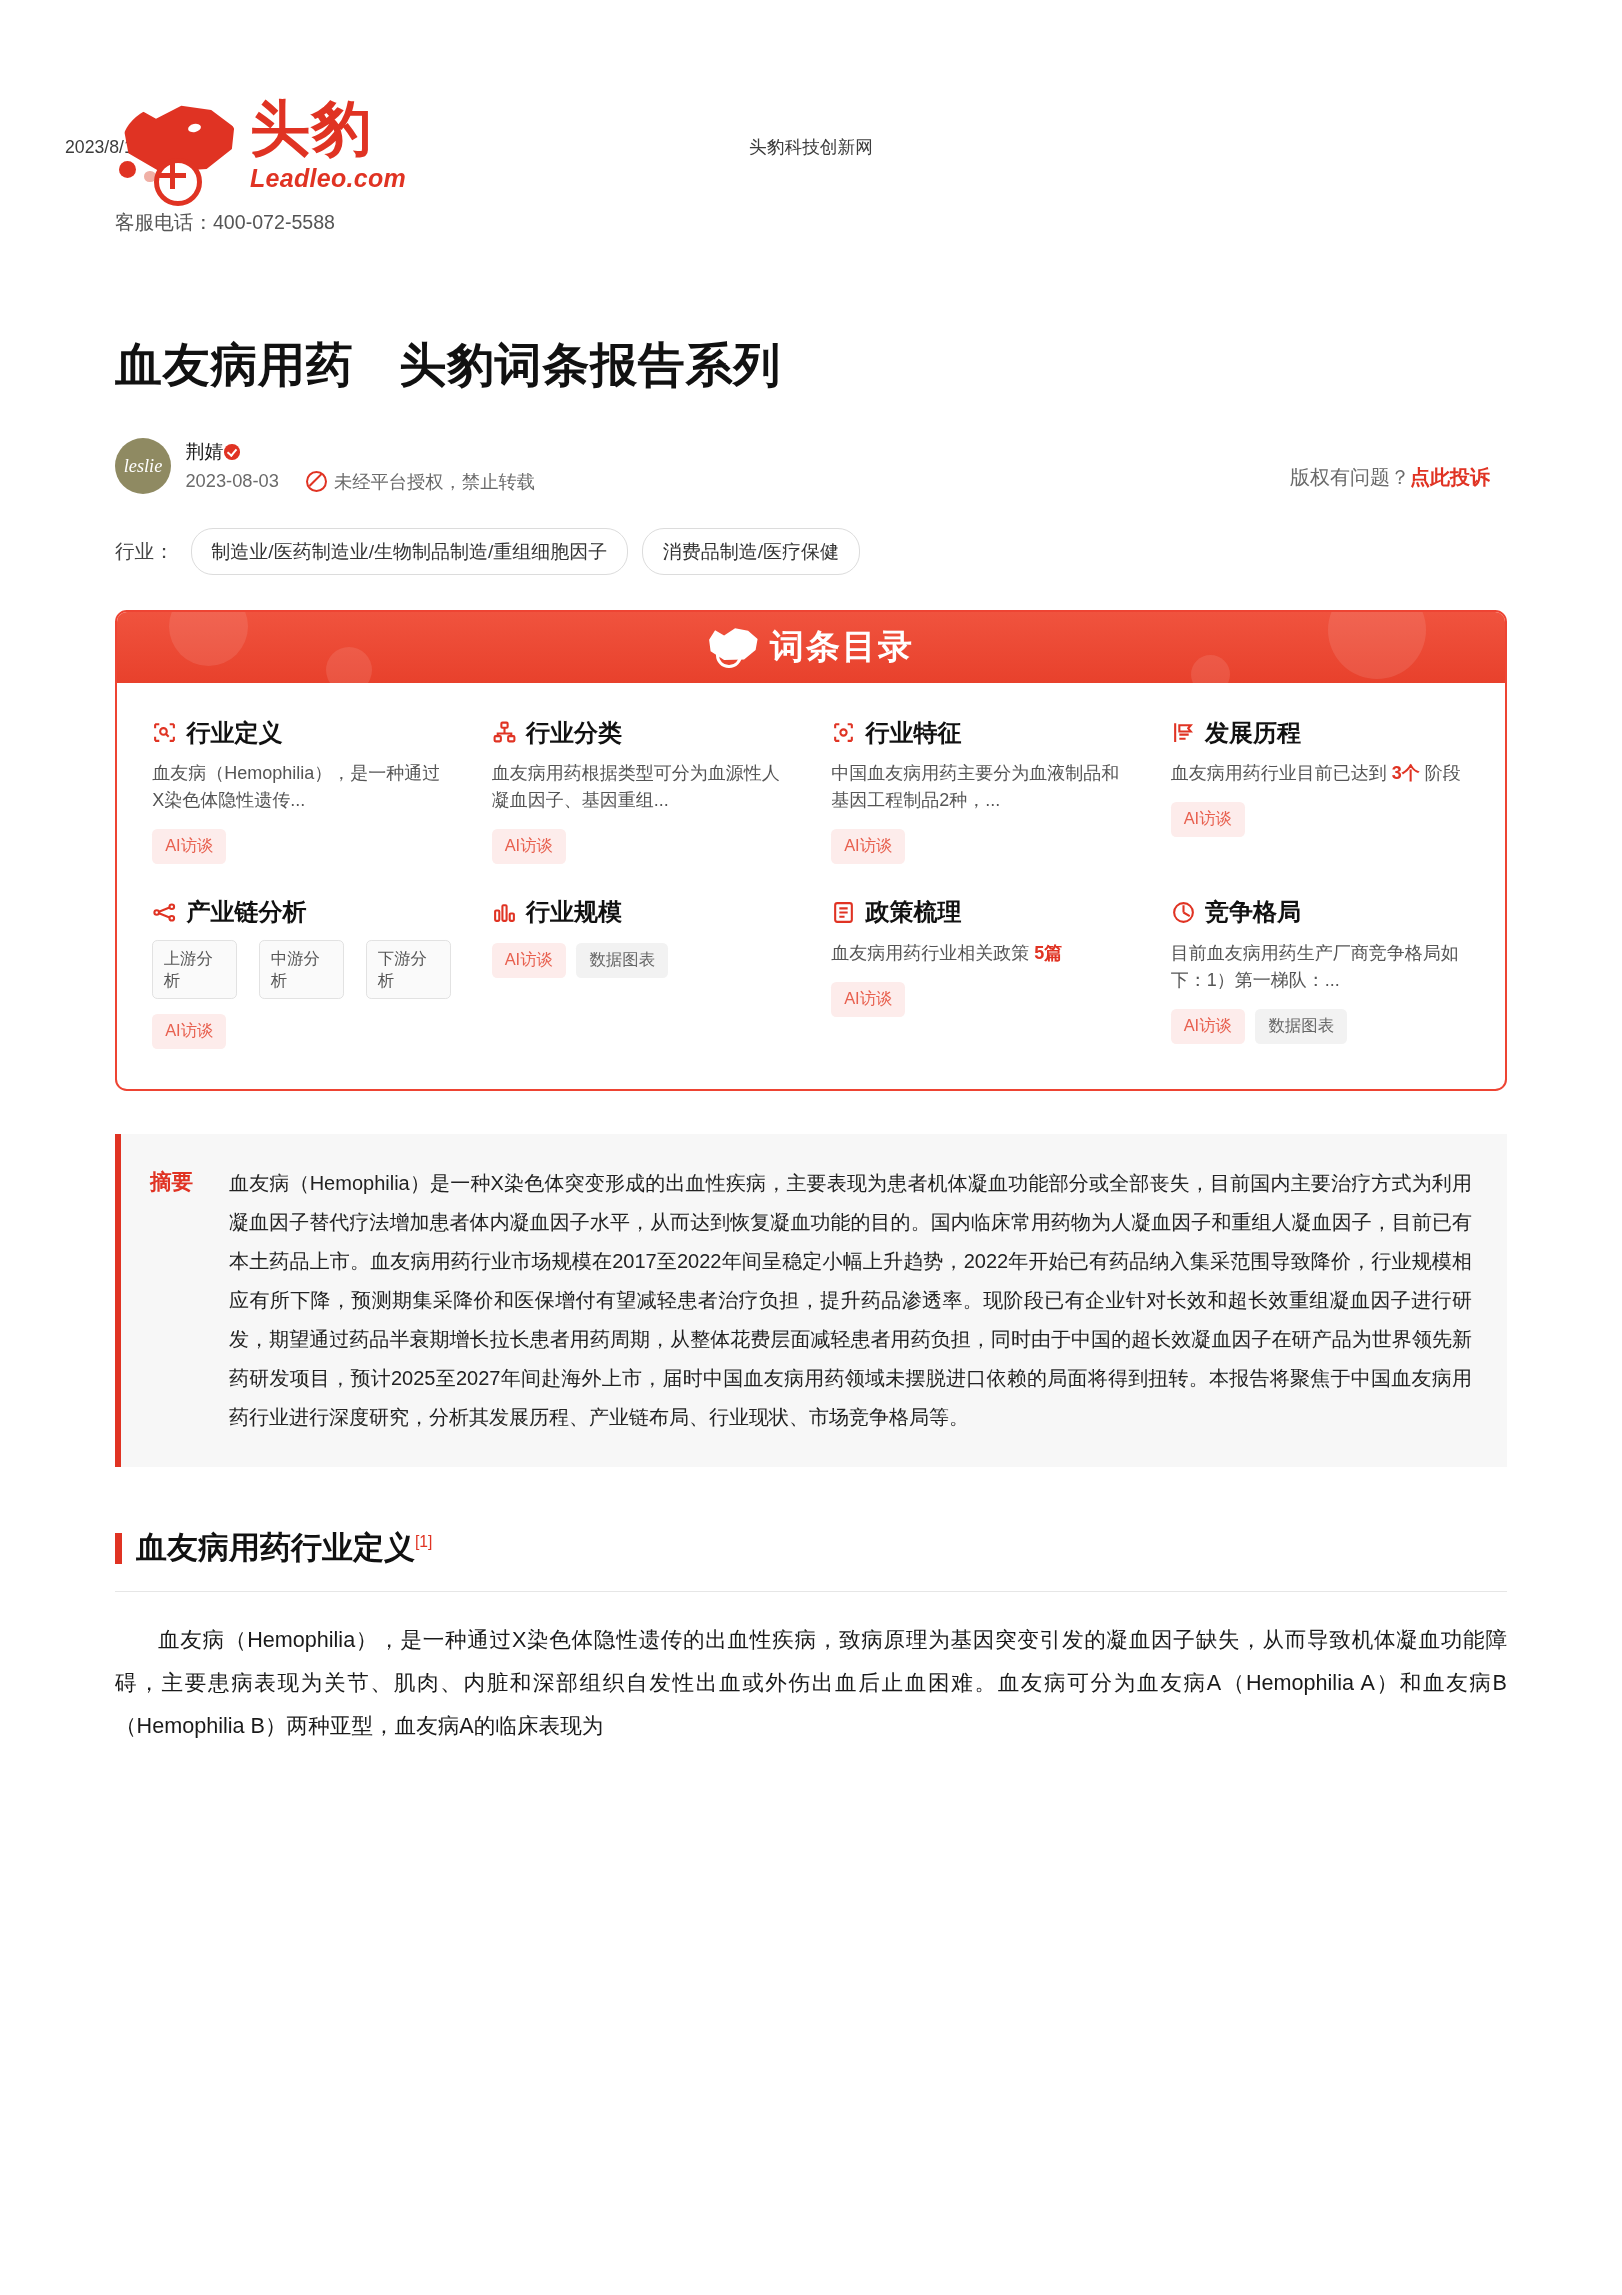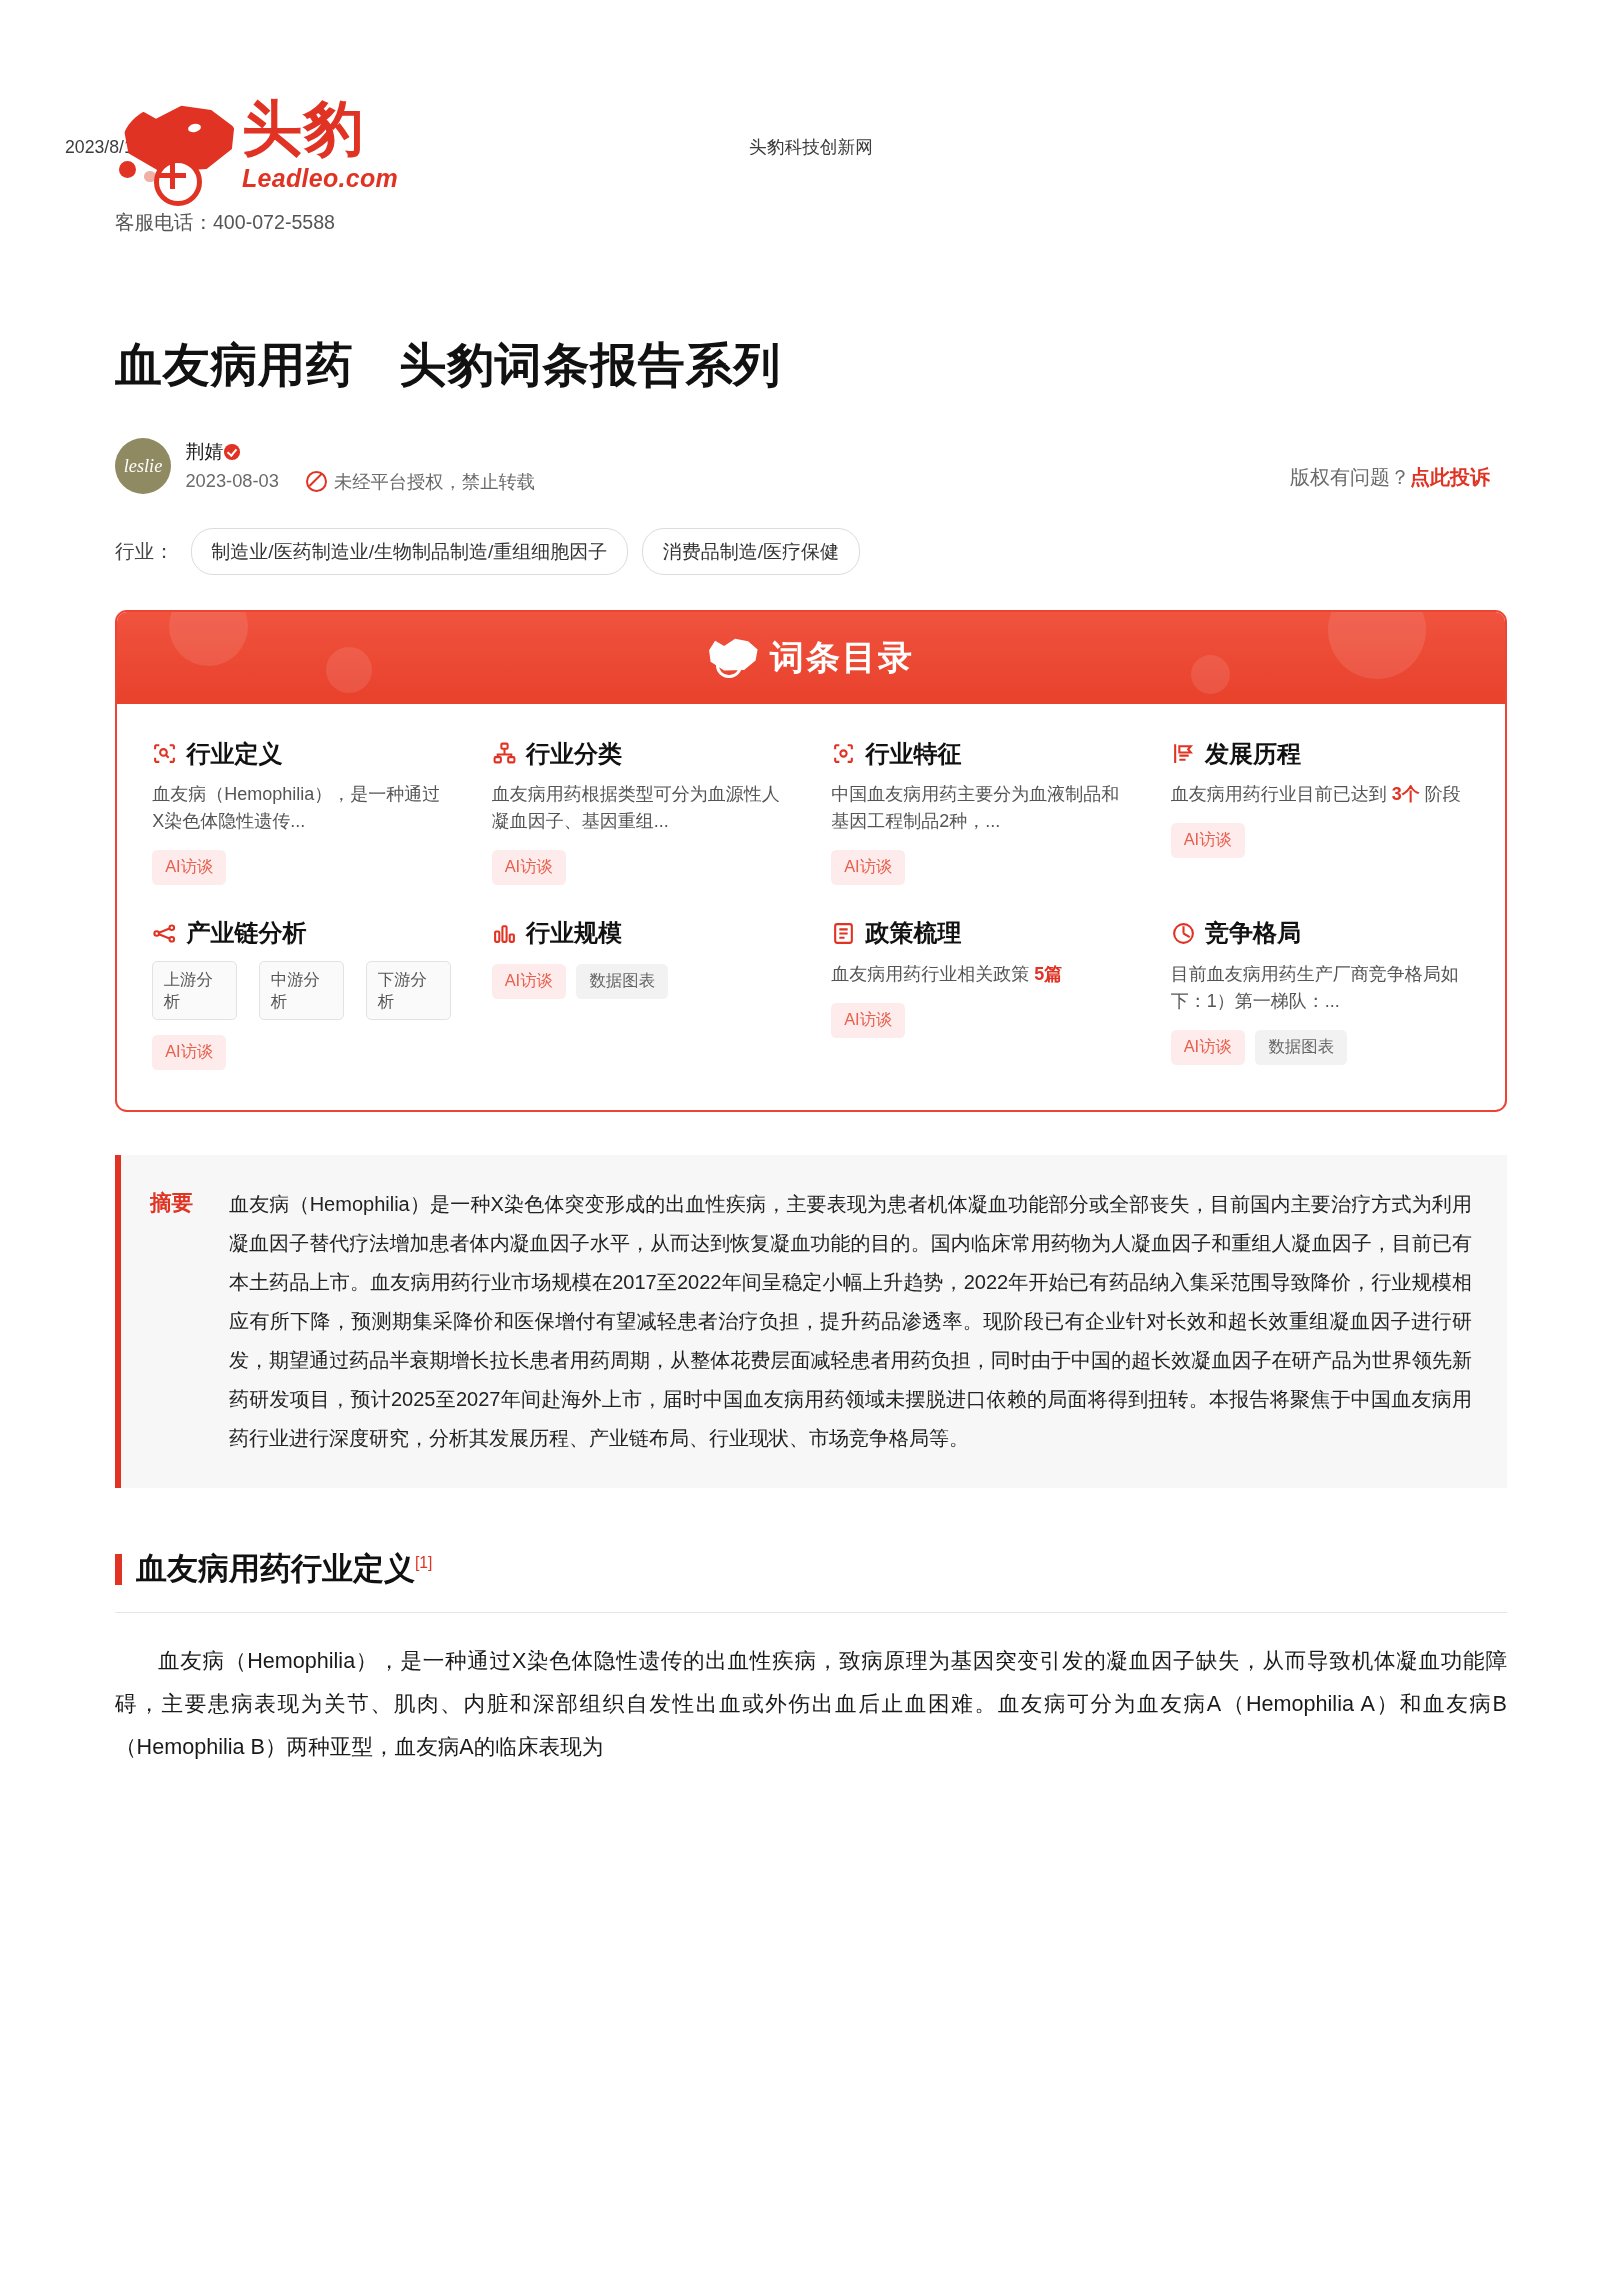--- a/index.html
+++ b/index.html
@@ -52,21 +52,21 @@
 
   
   .brand {
     margin-top: 97px;
     display: flex;
     flex-direction: column;
   }
   .brand-logo-row {
     display: flex;
     align-items: center;
-    gap: 5px;
+    gap: 13px;
     height: 98px;
   }
   .leo-mark {
     width: 122px;
     height: 97px;
     position: relative;
     flex: none;
   }
   .leo-mark .head {
     position: absolute;
@@ -265,21 +265,21 @@
 
   
   .toc-card {
     margin-top: 35px;
     border: 2px solid #ee4433;
     border-radius: 11.8px;
     overflow: hidden;
     background: #fff;
   }
   .toc-head {
-    height: 92px;
+    height: 71px;
     background: linear-gradient(180deg, #f0533e 0%, #e8412c 100%);
     position: relative;
     display: flex;
     align-items: center;
     justify-content: center;
     overflow: hidden;
   }
   .toc-head .bub {
     position: absolute;
     border-radius: 50%;

